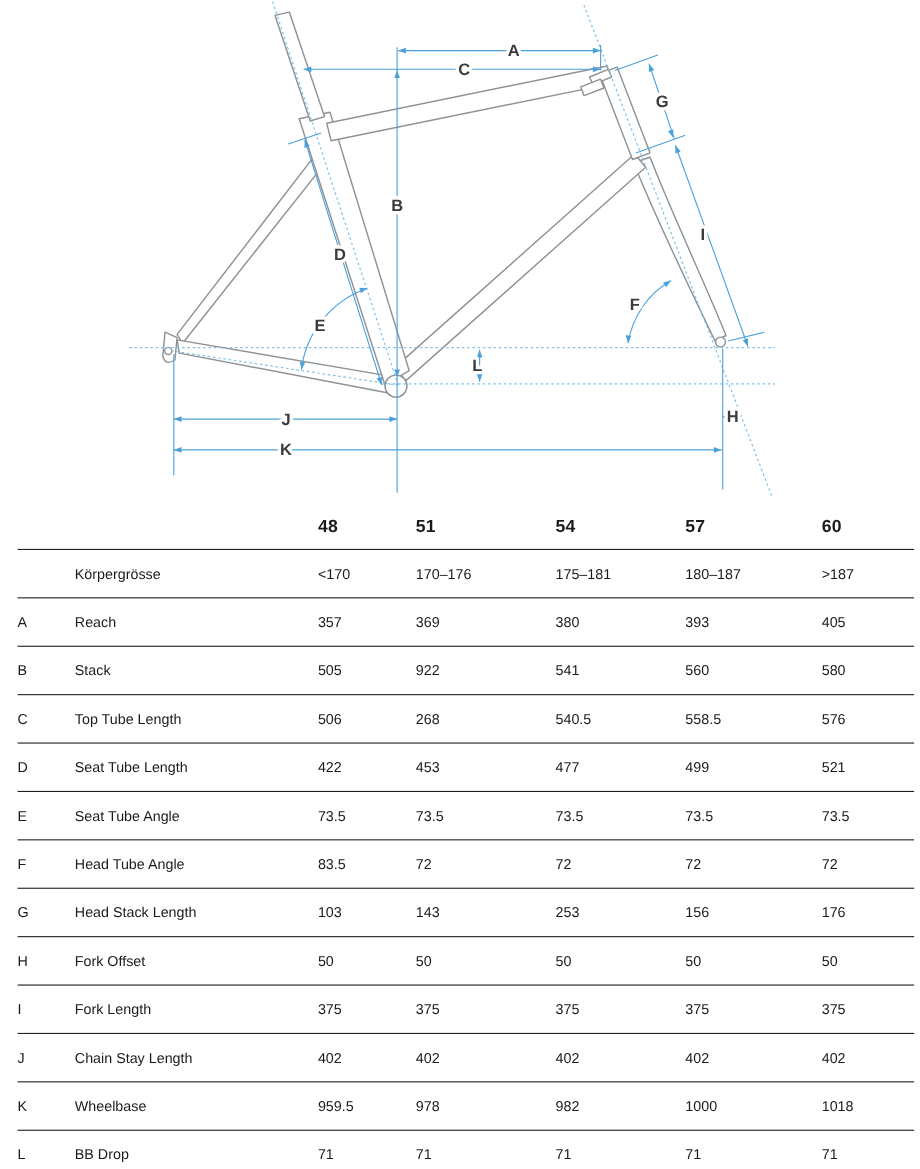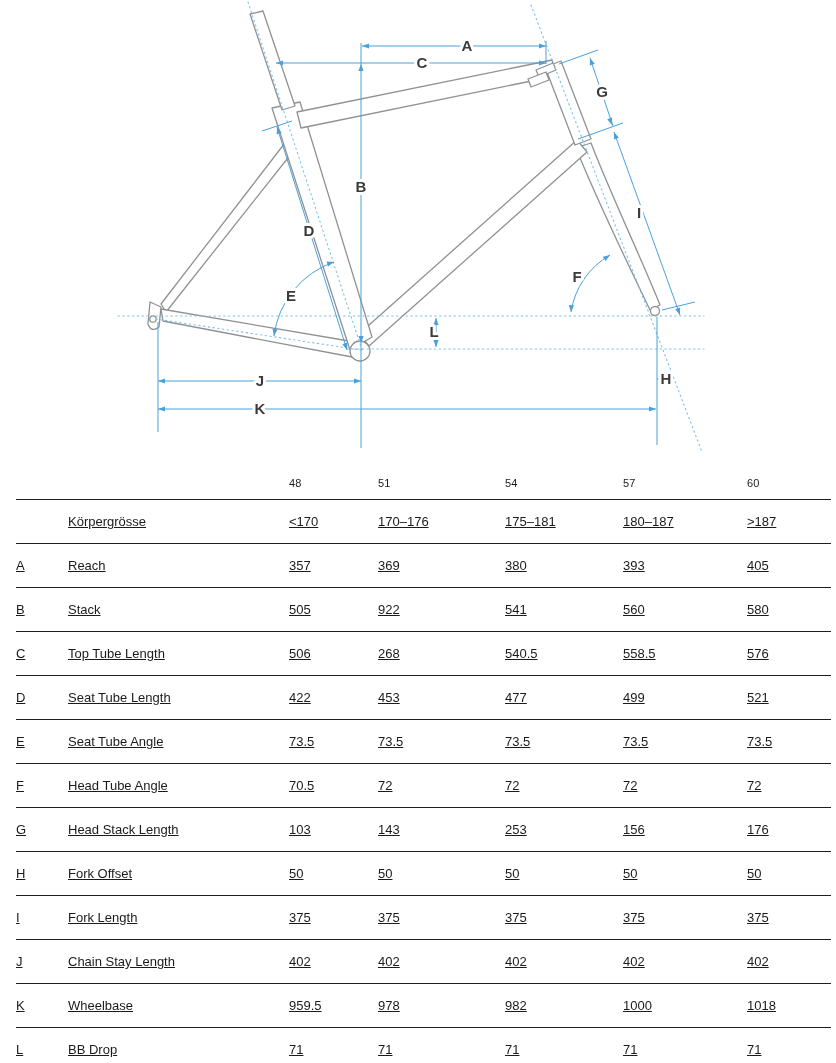--- a/index.html
+++ b/index.html
@@ -5,22 +5,22 @@
   html,body{margin:0;padding:0;background:#ffffff;}
   body{width:836px;font-family:"Liberation Sans",sans-serif;color:#1b1b1b;}
   .page{width:836px;height:1063px;overflow:hidden;background:#fff;}
   .diagram-wrap{width:836px;height:458px;}
   svg{display:block;}
   .dim-label{font-family:"Liberation Sans",sans-serif;font-weight:bold;font-size:15px;fill:#3b3b3b;
              paint-order:stroke;stroke:#ffffff;stroke-width:6px;stroke-linejoin:round;}
   .geo-table{width:815px;margin-left:16px;}
   .row{display:grid;grid-template-columns:52px 221px 89px 127px 118px 124px 1fr;align-items:center;}
   .row.head{height:41px;align-items:end;border-bottom:1px solid #1f1f1f;}
-  .row.head .cell{padding-bottom:10px;font-weight:normal;font-size:11px;letter-spacing:.2px;}
-  .row.body{height:43px;border-bottom:1px solid #1f1f1f;font-size:13px;text-decoration:underline;}
+  .row.head .cell{padding-bottom:10px;font-weight:bold;font-size:16px;letter-spacing:.2px;}
+  .row.body{height:43px;border-bottom:1px solid #1f1f1f;font-size:13px;}
   .cell{white-space:nowrap;}
   .cell.letter{font-size:13px;}
 </style>
 </head>
 <body>
 
 <div class="page">
 
   <div class="diagram-wrap">
     <svg width="836" height="458" viewBox="0 0 836 458">
@@ -192,21 +192,21 @@
       <div class="cell val">73.5</div>
       <div class="cell val">73.5</div>
       <div class="cell val">73.5</div>
       <div class="cell val">73.5</div>
       <div class="cell val">73.5</div>
     </div>
 
     <div class="row body">
       <div class="cell letter">F</div>
       <div class="cell name">Head Tube Angle</div>
-      <div class="cell val">70.5</div>
+      <div class="cell val">83.5</div>
       <div class="cell val">72</div>
       <div class="cell val">72</div>
       <div class="cell val">72</div>
       <div class="cell val">72</div>
     </div>
 
     <div class="row body">
       <div class="cell letter">G</div>
       <div class="cell name">Head Stack Length</div>
       <div class="cell val">103</div>

